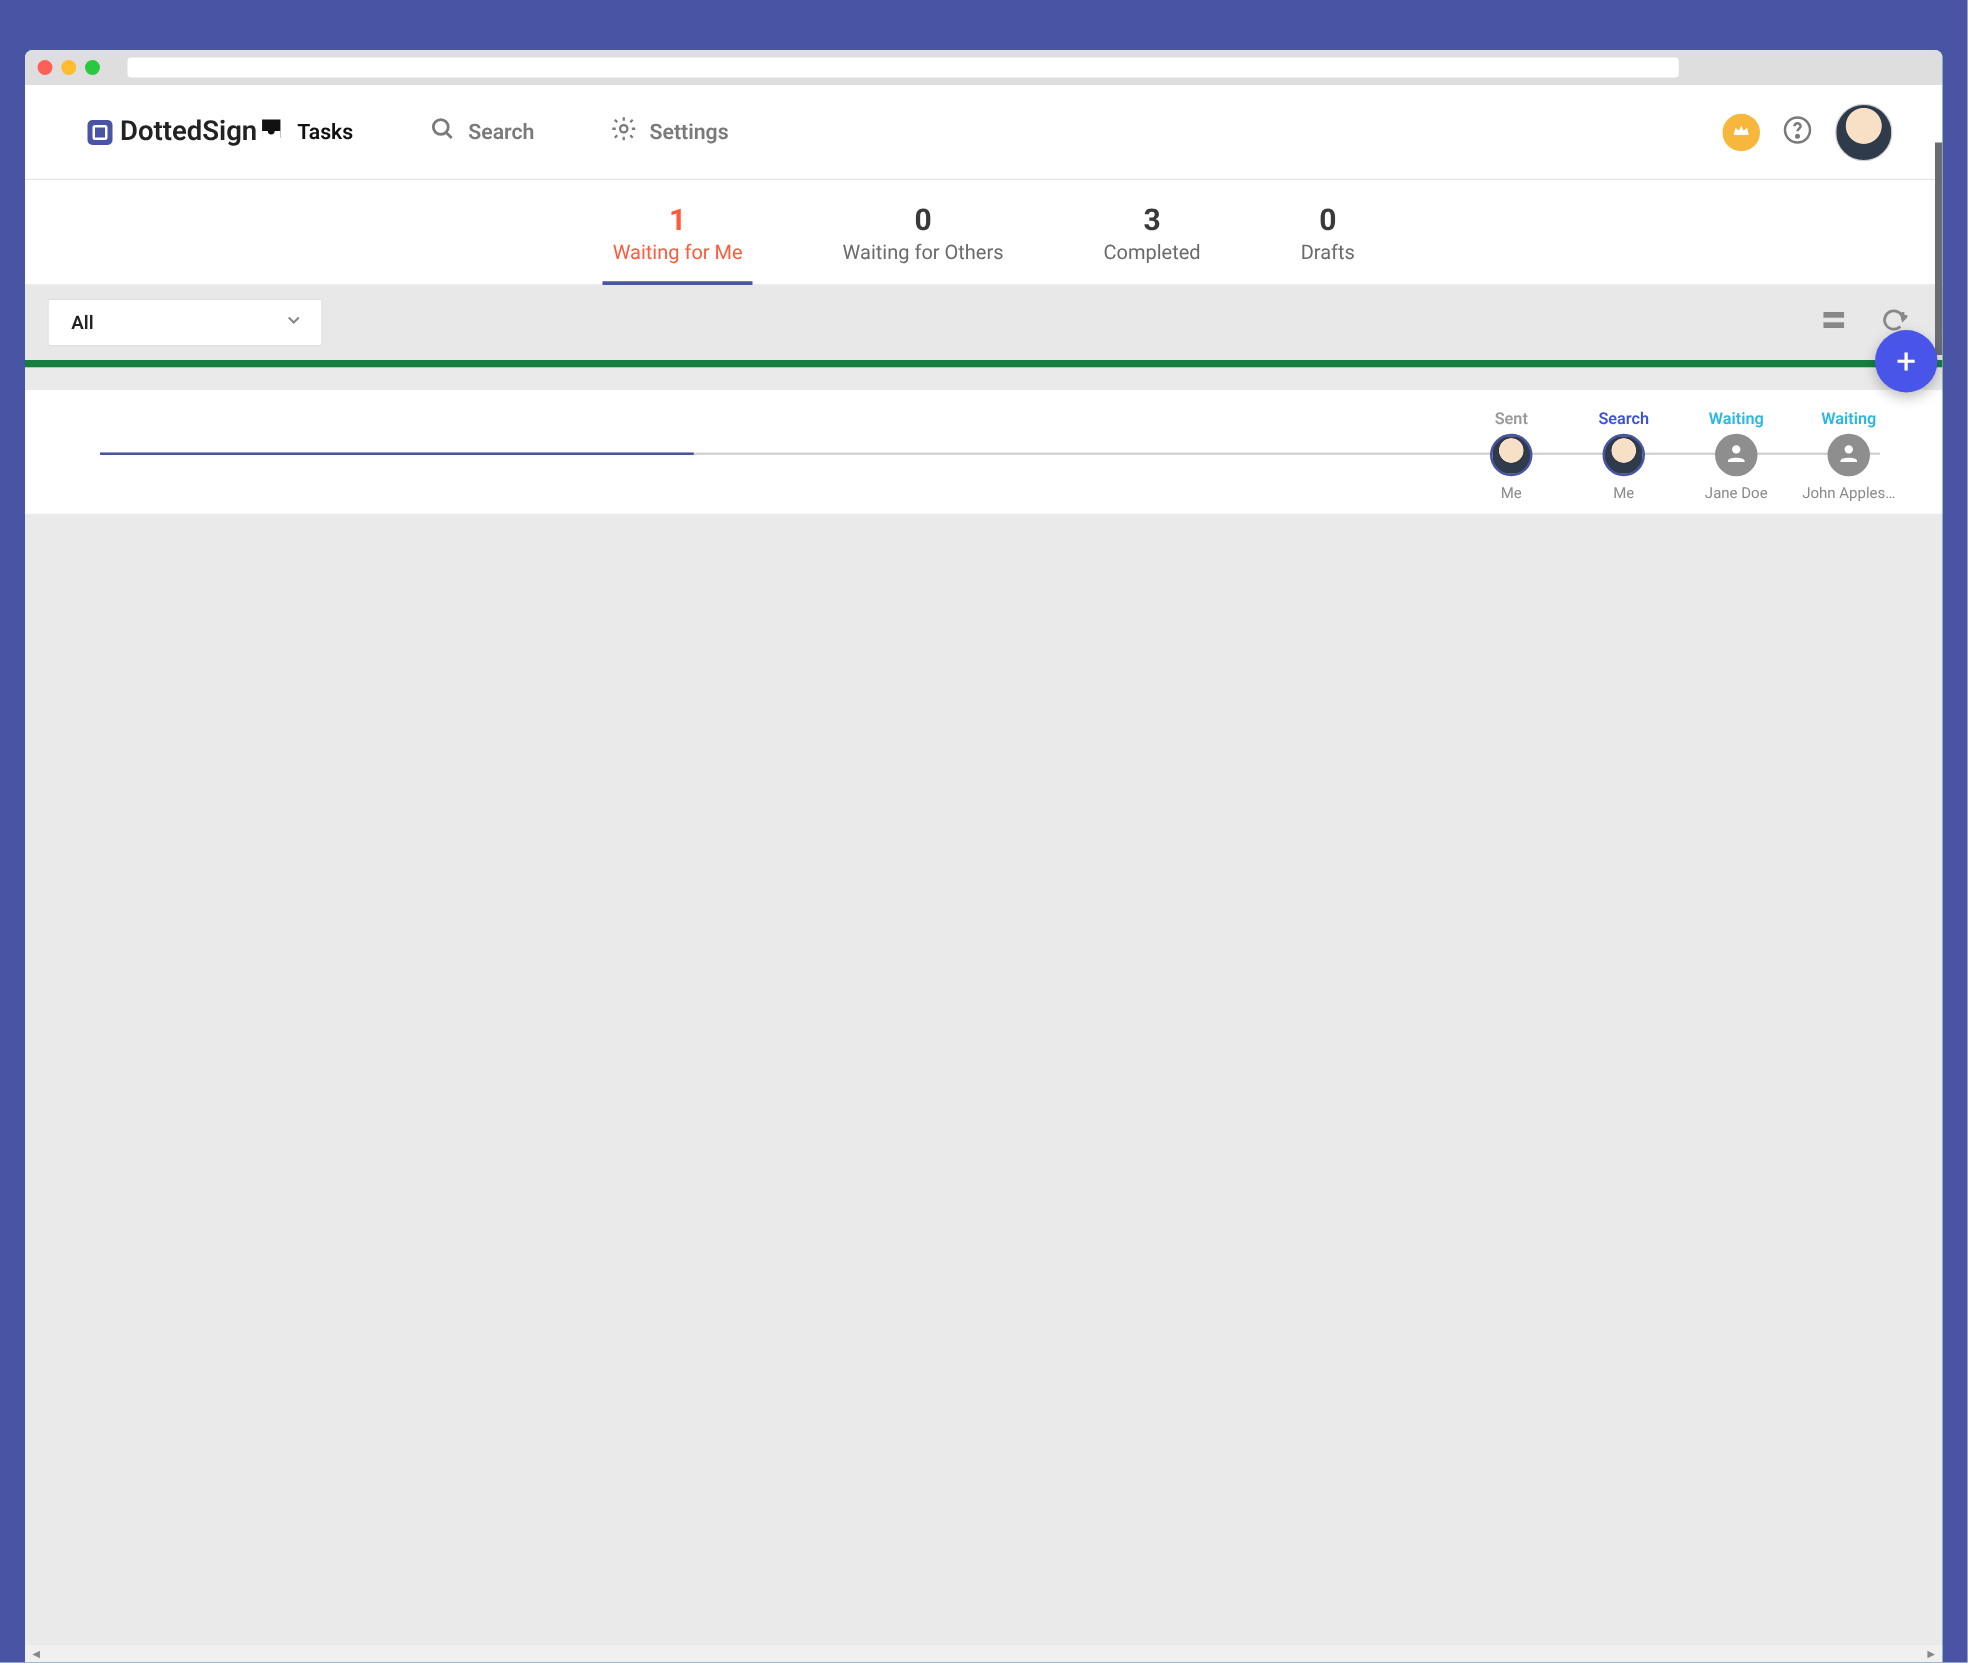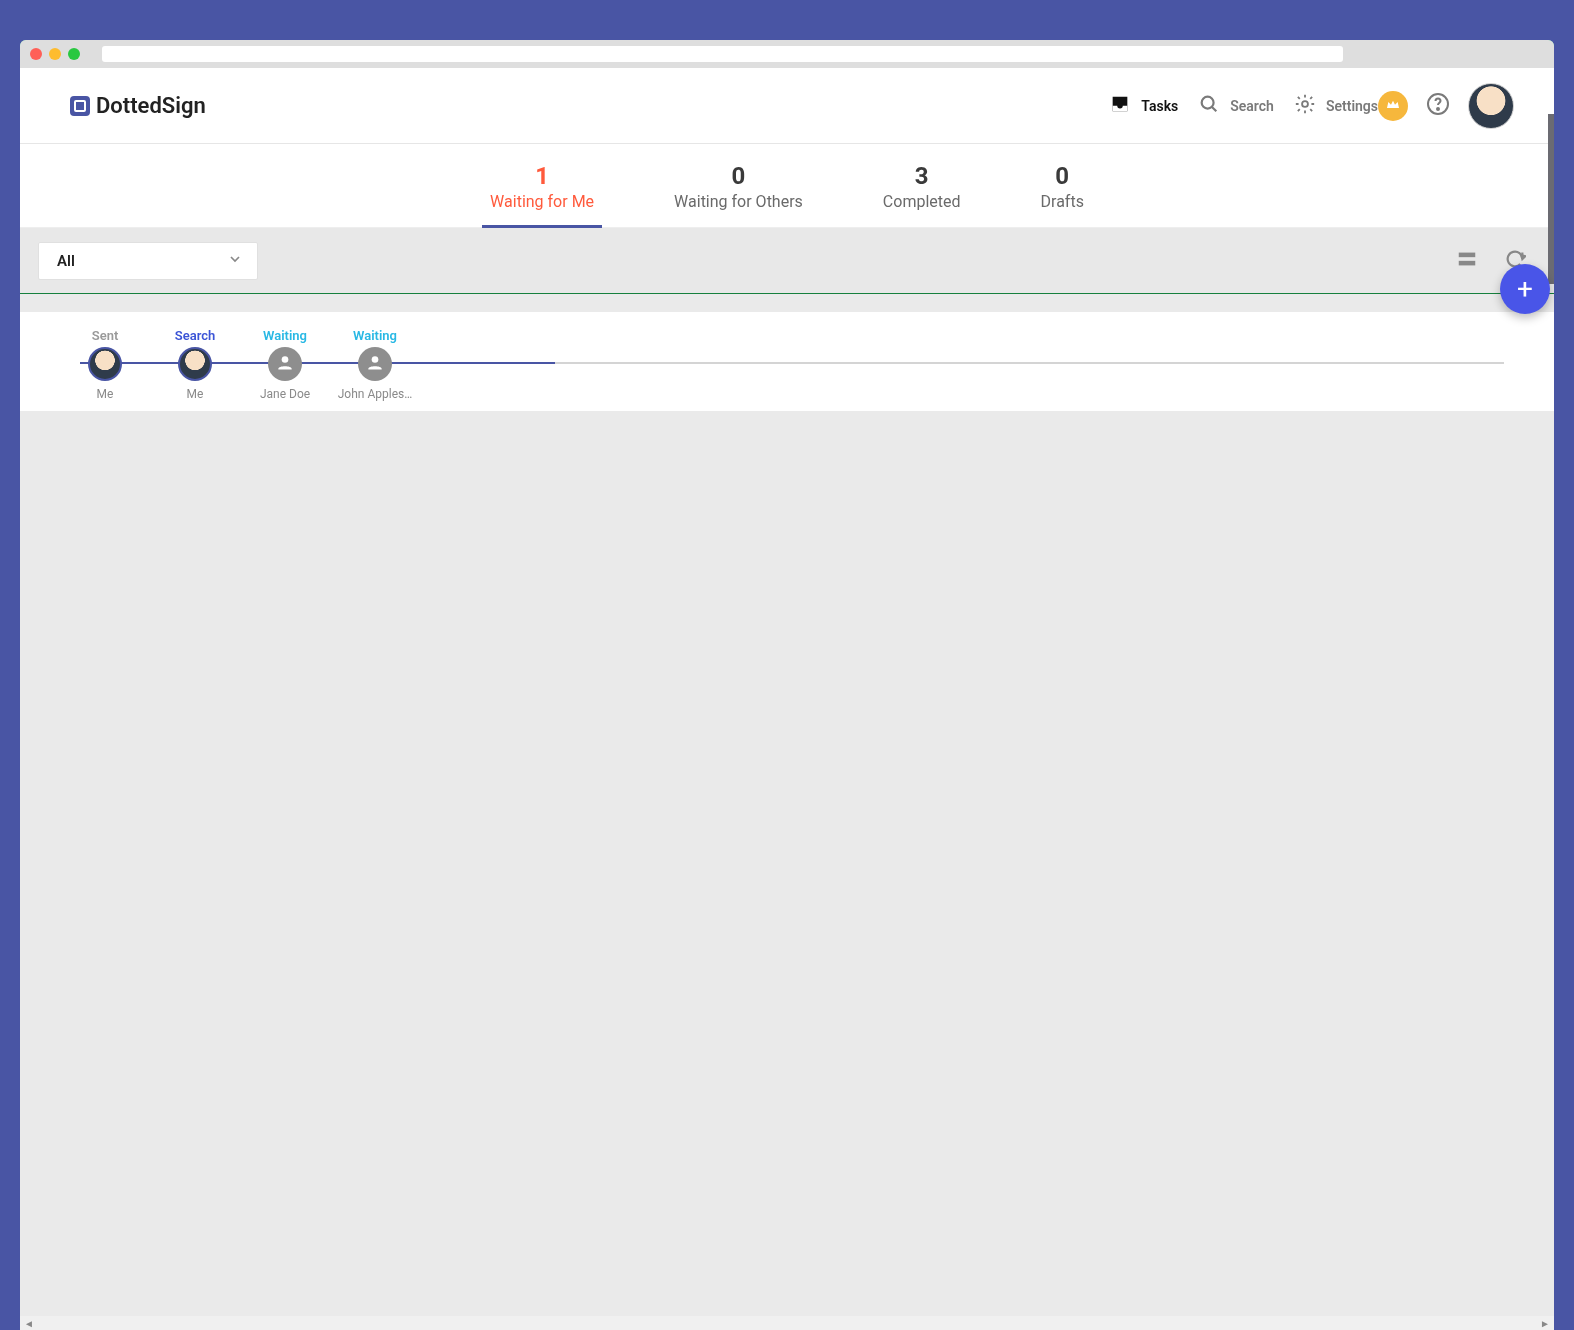--- a/index.html
+++ b/index.html
@@ -52,23 +52,23 @@
     align-items: center;
     padding: 0 40px 0 50px;
     border-bottom: 1px solid #e6e6e6;
   }
   .brand { display: flex; align-items: center; gap: 6px; font-weight: 600; font-size: 22px; color: #222; }
   .brand-mark { width: 20px; height: 20px; background: #4955a4; border-radius: 4px; position: relative; }
   .brand-mark::after { content: ""; position: absolute; inset: 4px; border: 2px solid #fff; border-radius: 2px; }
   .centernav {
     flex: 1;
     display: flex;
-    justify-content: flex-end;
-    gap: 20px;
-    font-size: 14px;
+    justify-content: flex-start;
+    gap: 60px;
+    font-size: 17px;
     font-weight: 600;
     color: #7a7a7a;
   }
   .centernav .nav-item { display: flex; align-items: center; gap: 10px; cursor: pointer; }
   .centernav .nav-item.active { color: #111; }
   .centernav svg { width: 22px; height: 22px; }
 
   .right-icons { display: flex; align-items: center; gap: 18px; }
   .crown-badge {
     width: 30px; height: 30px; border-radius: 50%; background: #f6b73c;
@@ -113,21 +113,21 @@
   }
 
   
   .toolbar {
     background: #e8e8e8;
     height: 66px;
     display: flex;
     align-items: center;
     padding: 0 28px 0 18px;
     gap: 0;
-    border-bottom: 1px solid #15803d;
+    border-bottom: 6px solid #15803d;
   }
   .filter-dd {
     background: #fff; height: 38px; width: 220px;
     border-radius: 2px; border: 1px solid #e0e0e0;
     display: flex; align-items: center; justify-content: space-between;
     padding: 0 14px 0 18px; font-size: 15px; font-weight: 600; cursor: pointer;
   }
   .filter-dd svg { width: 16px; height: 16px; color: #888; }
   .toolbar-right { margin-left: auto; display: flex; gap: 26px; align-items: center; color: #888; }
   .toolbar-right svg { width: 22px; height: 22px; cursor: pointer; }
@@ -139,21 +139,21 @@
     display: flex; gap: 20px;
     padding: 14px 30px 10px 40px;
   }
   .card-left { flex: 0 0 340px; min-width: 0; }
   .expire { display: flex; align-items: center; gap: 8px; color: #2f6adf; font-size: 14px; font-weight: 600; }
   .expire-dot { width: 8px; height: 8px; border-radius: 50%; background: #2f6adf; }
   .doc-title { font-weight: 700; font-size: 16px; margin-top: 6px; white-space: nowrap; overflow: hidden; text-overflow: ellipsis; color: #222; }
   .sent-by { color: #a1a1a1; font-size: 13px; margin-top: 4px; }
   .sent-by .email { color: #a1a1a1; }
 
-  .flow { flex: 1; display: flex; align-items: flex-start; justify-content: flex-start; position: relative; padding-top: 2px; }
+  .flow { flex: 1; display: flex; align-items: flex-start; justify-content: flex-end; position: relative; padding-top: 2px; }
   .flow-line {
     position: absolute; left: 20px; right: 20px; top: 36px; height: 2px; background: #d4d4d4; z-index: 0;
   }
   .flow-line .done {
     position: absolute; left: 0; top: 0; height: 100%; background: #4955a4;
     width: 33.33%;
   }
   .signer { position: relative; z-index: 1; display: flex; flex-direction: column; align-items: center; width: 90px; }
   .signer .state { font-size: 13px; font-weight: 600; margin-bottom: 4px; }
   .state.sent { color: #9a9a9a; }

